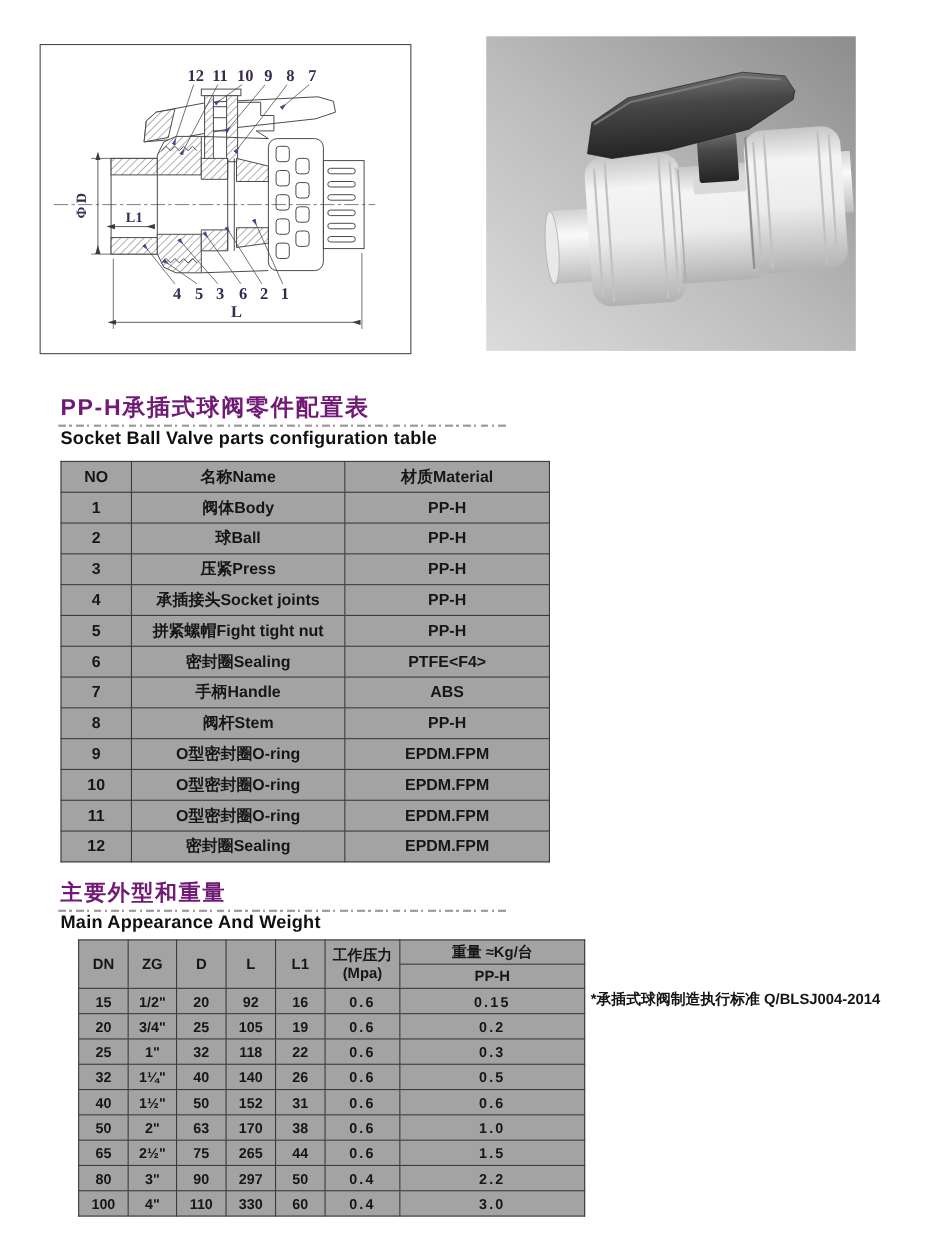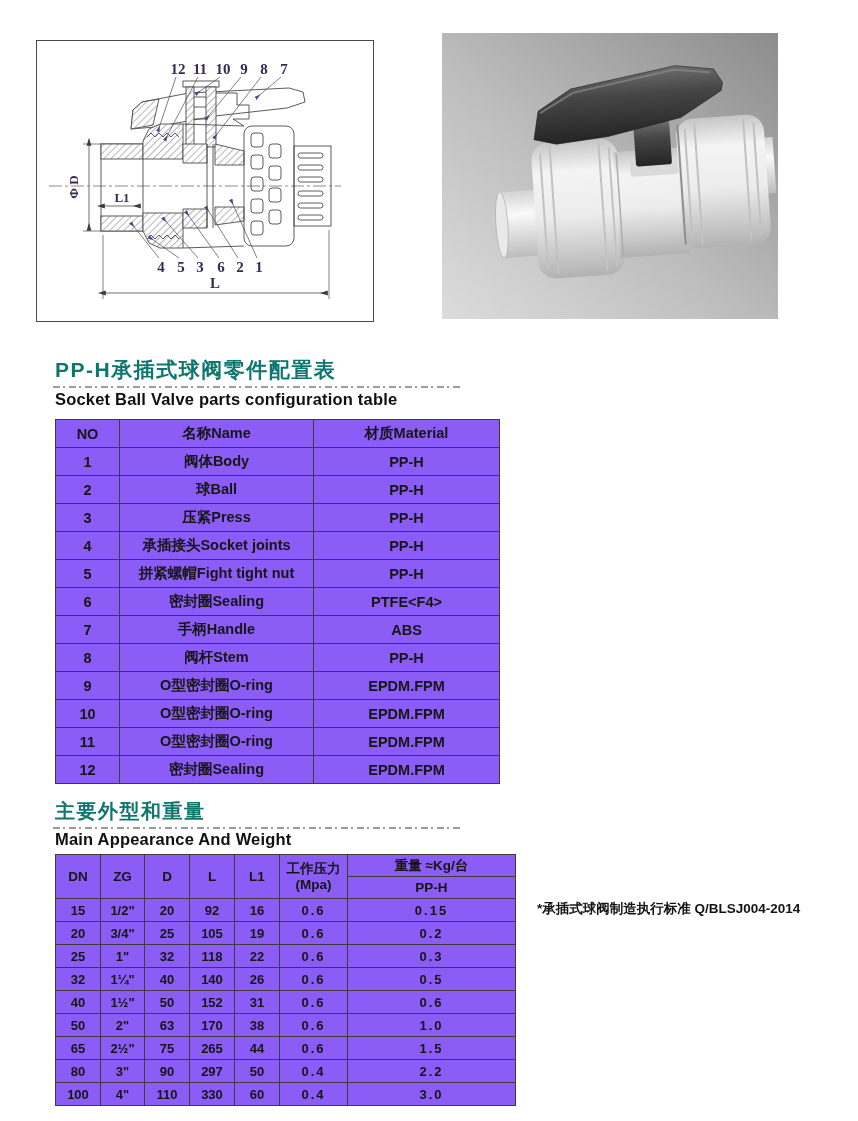--- a/index.html
+++ b/index.html
@@ -12,41 +12,41 @@
   .drawing-box{
     position:absolute;left:36px;top:40px;width:336px;height:280px;
     border:1px solid #4a4a4a;background:#fff;
   }
   .photo-box{
     position:absolute;left:442px;top:33px;width:336px;height:286px;
     background:linear-gradient(to top right,#dcdcdc 0%,#bdbdbd 45%,#8d8d8d 100%);
   }
   
   .sec-title-cn{
-    position:absolute;left:55px;font-size:21px;font-weight:bold;color:#0f766e;
+    position:absolute;left:55px;font-size:21px;font-weight:bold;color:#701a75;
     letter-spacing:1.5px;white-space:nowrap;
   }
   .dash-rule{
     position:absolute;left:53px;width:408px;height:2px;
     background:repeating-linear-gradient(90deg,#9b9b9b 0 7px,transparent 7px 10px,#9b9b9b 10px 12px,transparent 12px 16px);
   }
   .sec-title-en{
     position:absolute;left:55px;font-size:16.5px;font-weight:bold;color:#101010;
     white-space:nowrap;letter-spacing:.2px;
   }
   
-  table{border-collapse:collapse;table-layout:fixed;position:absolute;background:#8b5cf6;}
+  table{border-collapse:collapse;table-layout:fixed;position:absolute;background:#a3a3a3;}
   th,td{
     border:1px solid #3c3c3c;text-align:center;vertical-align:middle;
     font-weight:bold;padding:0;color:#161616;
   }
   .parts-table{left:55px;top:419px;width:444px;}
   .parts-table th{height:27px;font-size:14.5px;}
   .parts-table td{height:27px;font-size:14.5px;}
-  .weight-table{left:55px;top:854px;width:460px;}
+  .weight-table{left:71px;top:854px;width:460px;}
   .weight-table th{font-size:13.5px;height:21px;}
   .weight-table td{height:22px;font-size:13px;}
   .weight-table td:nth-child(6),
   .weight-table td:nth-child(7){letter-spacing:2px;}
   .hdr-small{font-size:12.5px;line-height:1.15;}
   
   .notes{
     position:absolute;left:537px;top:893px;font-size:13.5px;font-weight:bold;
     line-height:25px;color:#141414;white-space:nowrap;
   }

